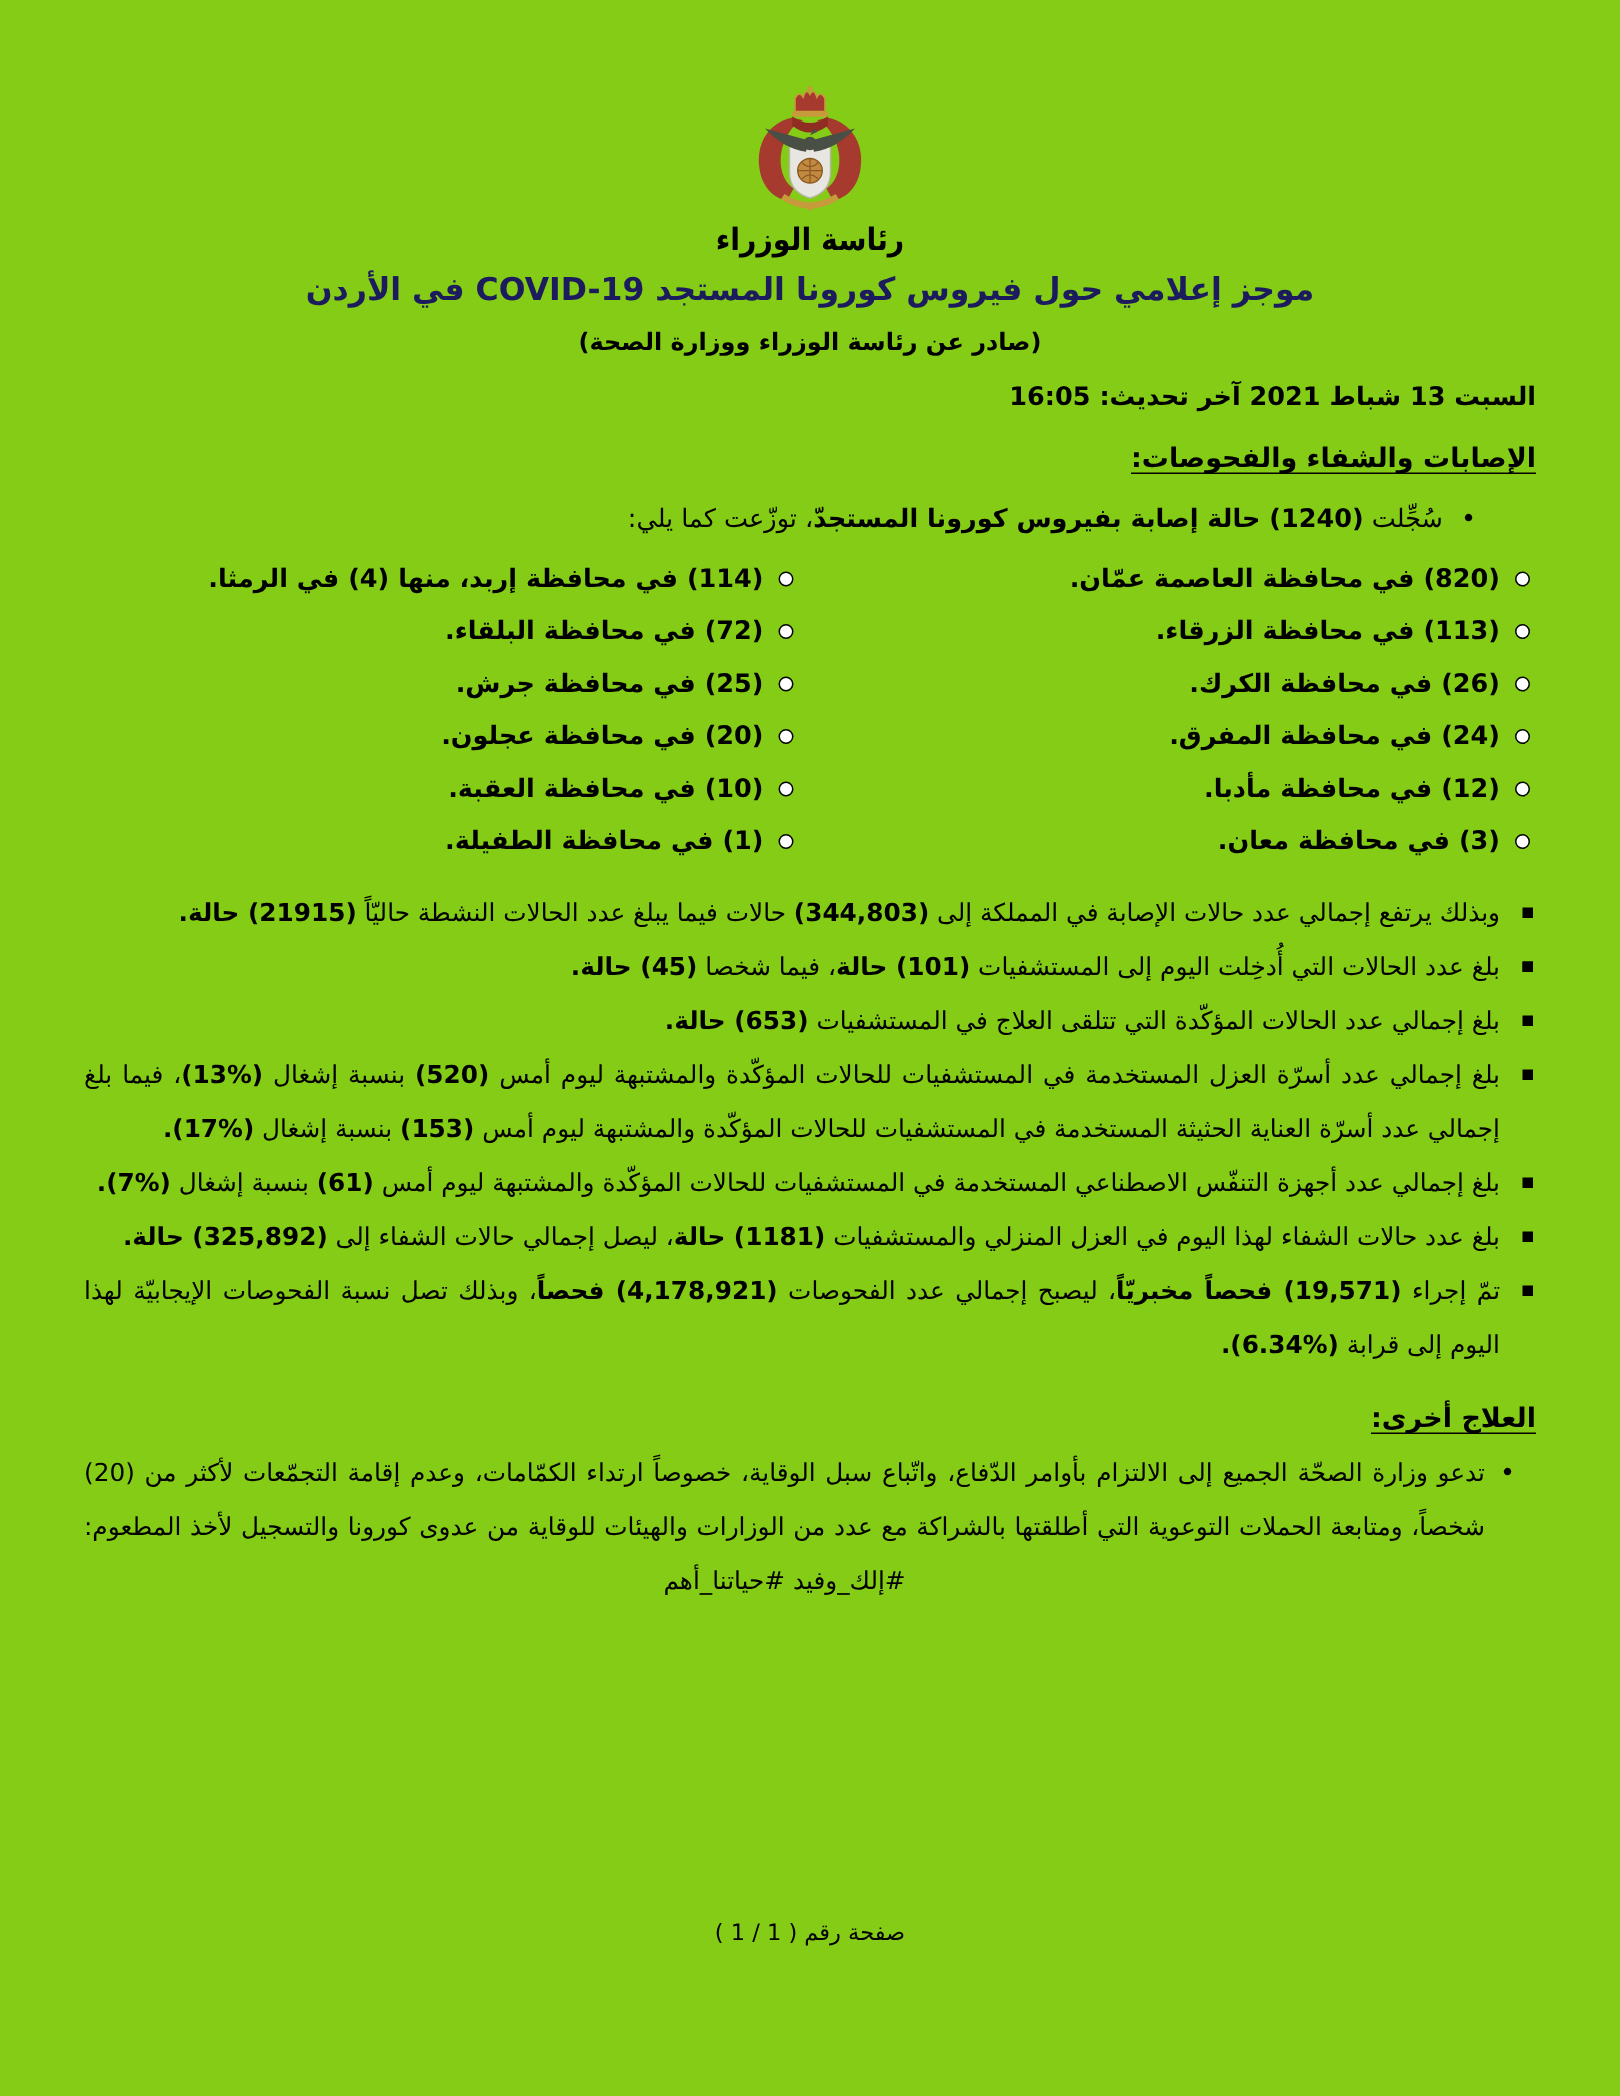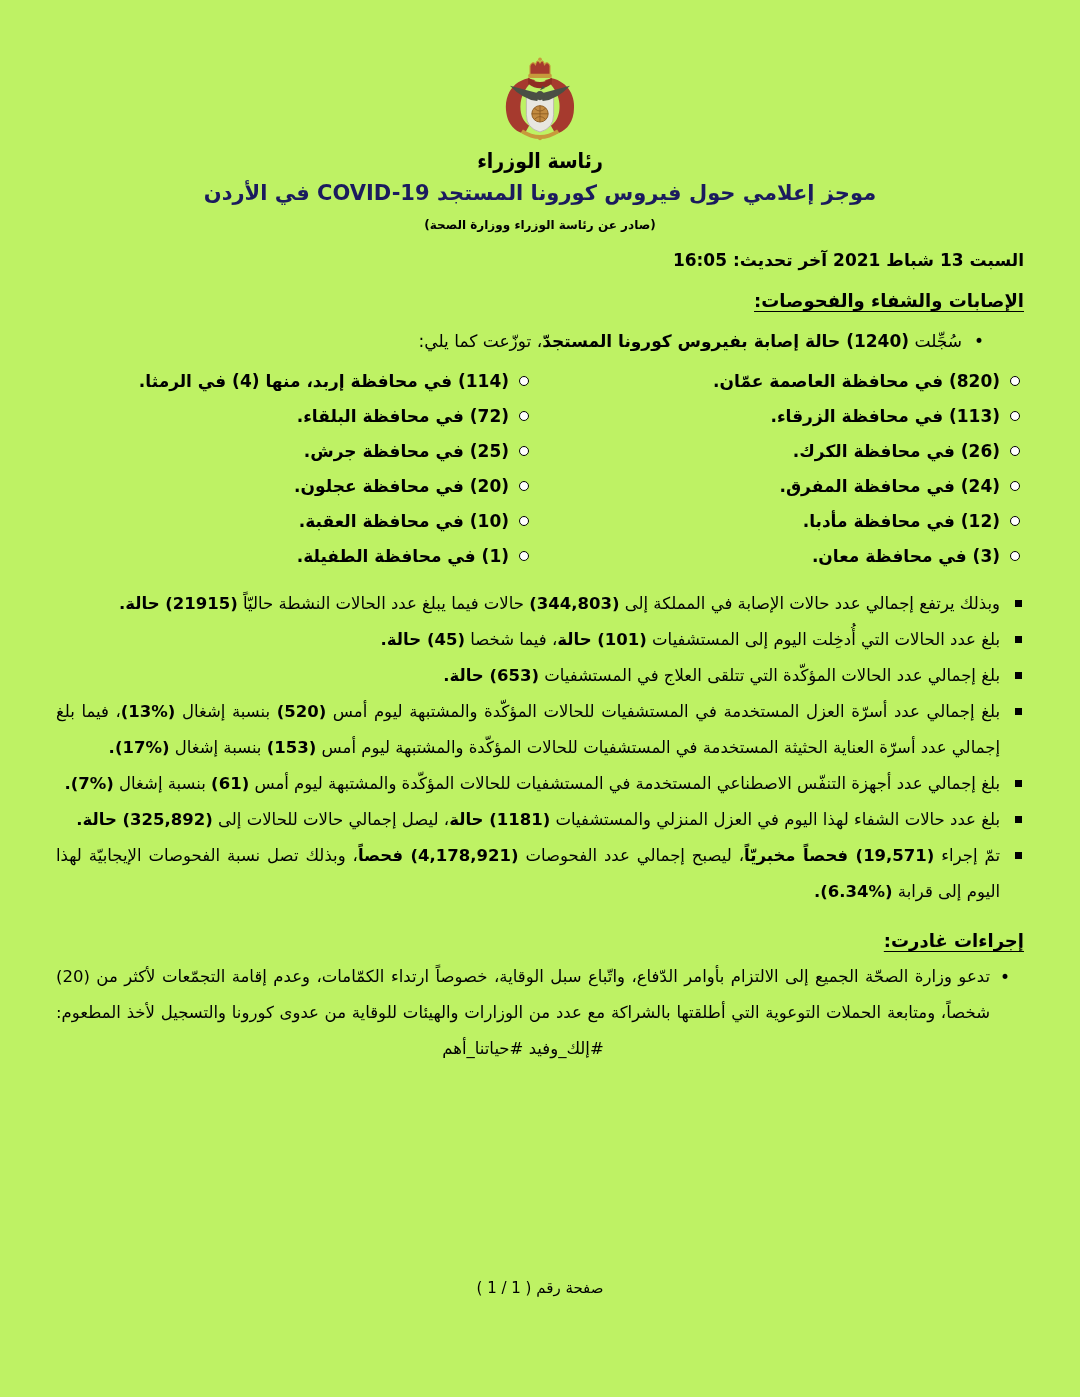--- a/index.html
+++ b/index.html
@@ -1,28 +1,28 @@
 <!DOCTYPE html>
 <html lang="ar" dir="rtl"><head>
 <meta charset="utf-8">
 <style>
   html,body{margin:0;padding:0;background:#f2f2f2;}
   .page{
-    width:1080px;height:1397px;background:#bef264;position:relative;
+    width:1080px;height:1397px;background:#84cc16;position:relative;
     margin:0 auto;direction:rtl;color:#000;
     font-family:"DejaVu Sans",sans-serif;overflow:hidden;
   }
   .inner{padding:56px 56px 0 56px;}
 
   
   .logo-wrap{text-align:center;}
   .logo-svg{display:block;margin:0 auto;}
   .logo-caption{font-size:19px;font-weight:bold;margin-top:1px;letter-spacing:-1px;transform:scaleY(1.08);}
   .doc-title{text-align:center;font-size:21px;font-weight:bold;color:#1b1b5e;margin-top:10px;}
-  .doc-subtitle{text-align:center;font-size:12px;font-weight:bold;margin-top:13px;}
+  .doc-subtitle{text-align:center;font-size:16px;font-weight:bold;margin-top:13px;}
   .date-line{font-size:17px;font-weight:bold;margin-top:18px;}
 
   .section-heading{font-size:18px;font-weight:bold;text-decoration:underline;text-underline-offset:4px;margin-top:20px;text-align:right;}
 
   
   .li{position:relative;font-size:16.5px;line-height:36px;text-align:justify;text-align-last:right;}
   .li .mk{position:absolute;top:0;}
 
   .intro-item{margin-top:12px;padding-right:62px;font-size:17px;line-height:37px;}
   .intro-item .mk-disc{right:40px;font-size:17px;line-height:37px;}
@@ -112,25 +112,25 @@
         </div>
     </div>
 
     <div class="stats">
         <div class="li stat-item"><span class="mk"></span><span class="tx"><span>وبذلك يرتفع إجمالي عدد حالات الإصابة في المملكة إلى </span><b>(344,803)</b><span> حالات فيما يبلغ عدد الحالات النشطة حاليّاً </span><b>(21915) حالة.</b></span></div>
         <div class="li stat-item"><span class="mk"></span></div>
         <div class="li stat-item"><span class="mk"></span><span class="tx"><span>بلغ عدد الحالات التي أُدخِلت اليوم إلى المستشفيات </span><b>(101) حالة</b><span>، فيما شخصا </span><b>(45) حالة.</b></span></div>
         <div class="li stat-item"><span class="mk"></span><span class="tx"><span>بلغ إجمالي عدد الحالات المؤكّدة التي تتلقى العلاج في المستشفيات </span><b>(653) حالة.</b></span></div>
         <div class="li stat-item"><span class="mk"></span><span class="tx"><span>بلغ إجمالي عدد أسرّة العزل المستخدمة في المستشفيات للحالات المؤكّدة والمشتبهة ليوم أمس </span><b>(520)</b><span> بنسبة إشغال </span><b>(%13)</b><span>، فيما بلغ إجمالي عدد أسرّة العناية الحثيثة المستخدمة في المستشفيات للحالات المؤكّدة والمشتبهة ليوم أمس </span><b>(153)</b><span> بنسبة إشغال </span><b>(%17).</b></span></div>
         <div class="li stat-item"><span class="mk"></span><span class="tx"><span>بلغ إجمالي عدد أجهزة التنفّس الاصطناعي المستخدمة في المستشفيات للحالات المؤكّدة والمشتبهة ليوم أمس </span><b>(61)</b><span> بنسبة إشغال </span><b>(%7).</b></span></div>
-        <div class="li stat-item"><span class="mk"></span><span class="tx"><span>بلغ عدد حالات الشفاء لهذا اليوم في العزل المنزلي والمستشفيات </span><b>(1181) حالة</b><span>، ليصل إجمالي حالات للحالات إلى </span><b>(325,892) حالة.</b></span></div>
+        <div class="li stat-item"><span class="mk"></span><span class="tx"><span>بلغ عدد حالات الشفاء لهذا اليوم في العزل المنزلي والمستشفيات </span><b>(1181) حالة</b><span>، ليصل إجمالي حالات الشفاء إلى </span><b>(325,892) حالة.</b></span></div>
         <div class="li stat-item"><span class="mk"></span><span class="tx"><span>تمّ إجراء </span><b>(19,571) فحصاً مخبريّاً</b><span>، ليصبح إجمالي عدد الفحوصات </span><b>(4,178,921) فحصاً</b><span>، وبذلك تصل نسبة الفحوصات الإيجابيّة لهذا اليوم إلى قرابة </span><b>(%6.34).</b></span></div>
       </div>
 
-    <div class="section-heading">إجراءات غادرت:</div>
+    <div class="section-heading">العلاج أخرى:</div>
 
     <div class="li other-item">
       <span class="mk mk-disc">•</span>
       <span class="tx"><span>تدعو وزارة الصحّة الجميع إلى الالتزام بأوامر الدّفاع، واتّباع سبل الوقاية، خصوصاً ارتداء الكمّامات، وعدم إقامة التجمّعات لأكثر من (20) شخصاً، ومتابعة الحملات التوعوية التي أطلقتها بالشراكة مع عدد من الوزارات والهيئات للوقاية من عدوى كورونا والتسجيل لأخذ المطعوم: #إلك_وفيد #حياتنا_أهم</span></span>
     </div>
 
   </div>
 
   <div class="page-footer">
     <span>صفحة رقم ( 1 / 1 )</span>

